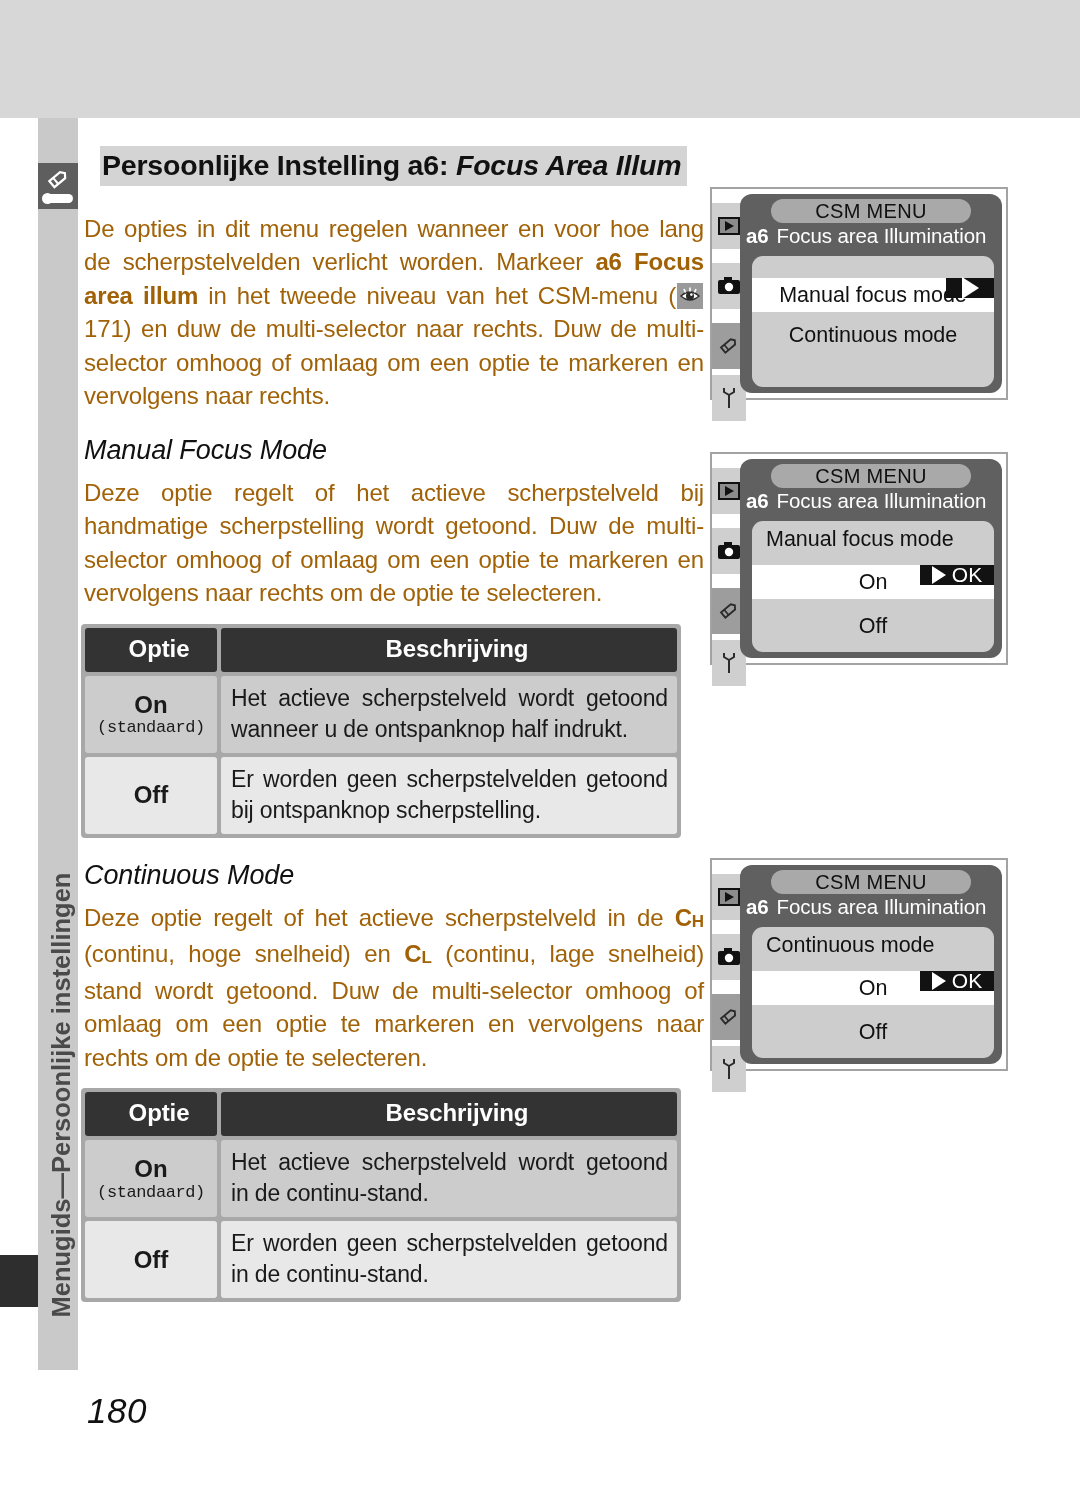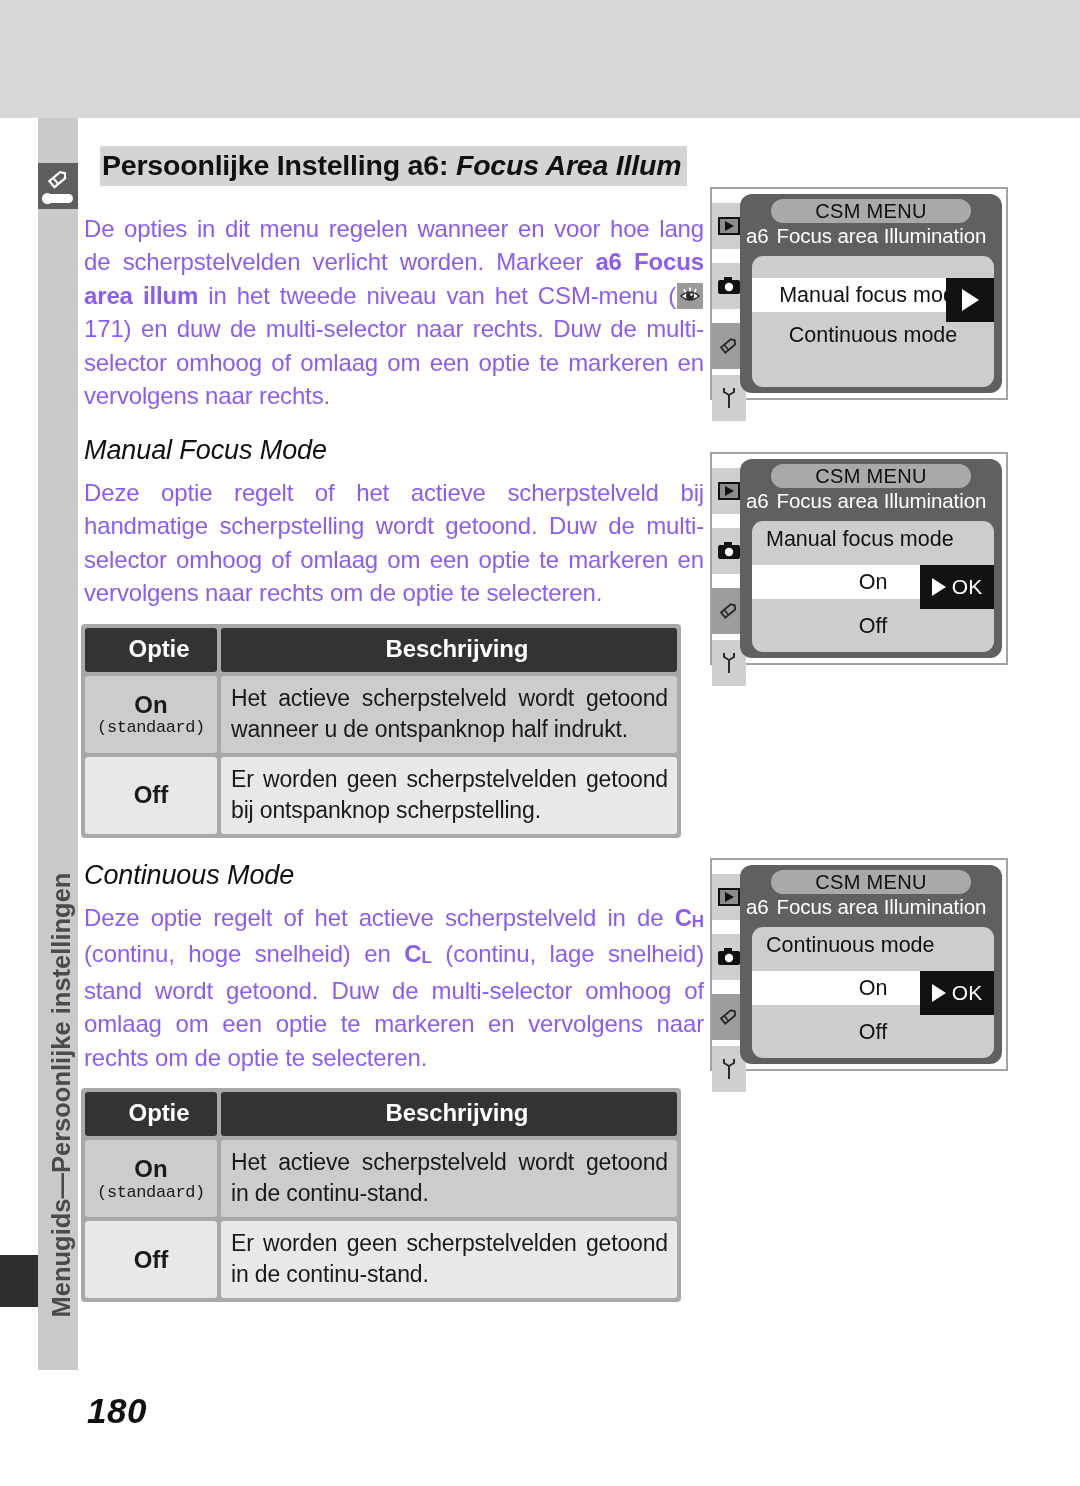--- a/index.html
+++ b/index.html
@@ -70,21 +70,21 @@
     line-height:1.08;
     color:#111;
     white-space:nowrap;
   }
   h1.title .ital{font-style:italic;}
   p.body{
     margin:10px 0 0 0;
     font-size:24px;
     line-height:33.5px;
     text-align:justify;
-    color:#8b5cf6;
+    color:#a16207;
     letter-spacing:-0.15px;
   }
   p.body b{font-weight:bold;}
   h2.sub{
     margin:22px 0 2px 0;
     font-size:27px;
     font-style:italic;
     font-weight:normal;
     letter-spacing:-0.1px;
     color:#111;
@@ -189,34 +189,34 @@
     top:5px; width:200px; height:24px;
     background:#a9a9a9; border-radius:12px;
     color:#101010; font-size:20px; text-align:center;
     line-height:24px; letter-spacing:0.3px;
   }
   .lcd .headline{
     position:absolute; left:6px; top:30px; right:4px;
     color:#ffffff; font-size:20.5px; letter-spacing:-0.1px;
     white-space:nowrap;
   }
-  .lcd .headline .num{margin-right:8px;}
+  .lcd .headline .num{margin-right:8px;font-weight:bold;}
   .lcd .panel{
     position:absolute; left:12px; right:8px; top:62px; bottom:6px;
     background:#cdcdcd; border-radius:11px;
   }
   .lcd .row{
     position:absolute; left:0; right:0; height:34px;
     font-size:21.5px; color:#111;
     display:flex; align-items:center; justify-content:center;
   }
   .lcd .row.sel{background:#ffffff;}
   .lcd .row .txt{text-align:center;}
   .lcd .arrowbox{
-    position:absolute; right:0; top:0; width:48px; height:44px;
+    position:absolute; right:0; top:0; width:48px; height:20px;
     background:#121212;
     display:flex; align-items:center; justify-content:center;text-align:right;
   }
   .lcd .arrowbox.ok{width:74px; color:#fff; font-size:21px;}
   .lcd .tri{
     width:0;height:0;
     border-left:17px solid #ffffff;
     border-top:11px solid transparent;
     border-bottom:11px solid transparent;
   }
@@ -226,21 +226,21 @@
     border-bottom:9px solid transparent;
     margin-right:6px;
   }
   .lcd .lbl-left{
     position:absolute; left:14px; top:6px;
     font-size:21.5px; color:#111;
   }
   
   .pageno{
     position:absolute; left:87px; top:1391px;
-    font-size:35px; font-weight:bold; font-style:italic;
+    font-size:35px; font-weight:normal; font-style:italic;
     color:#111; letter-spacing:0.5px;
   }
 </style>
 </head>
 <body>
 
 <div class="top-band"></div>
 
 <div class="sidebar"></div>
 

